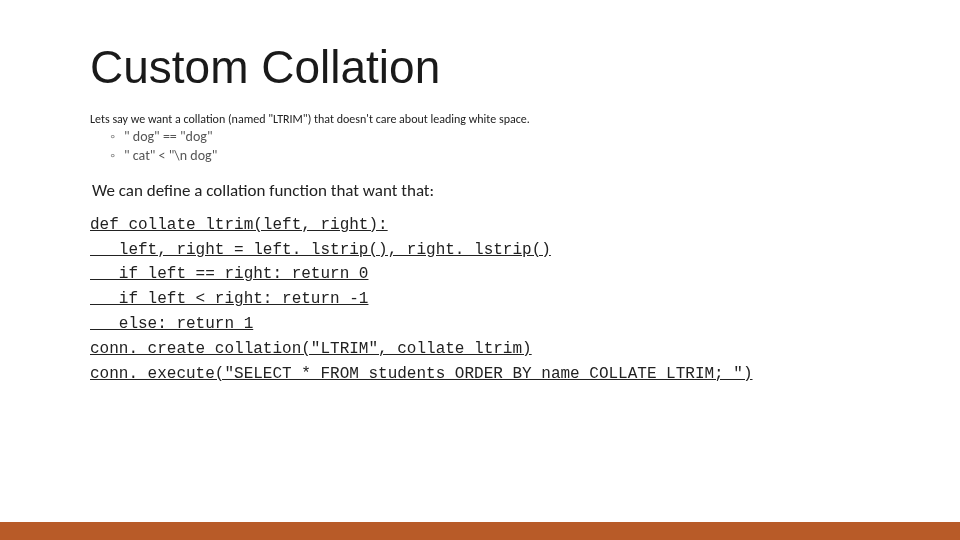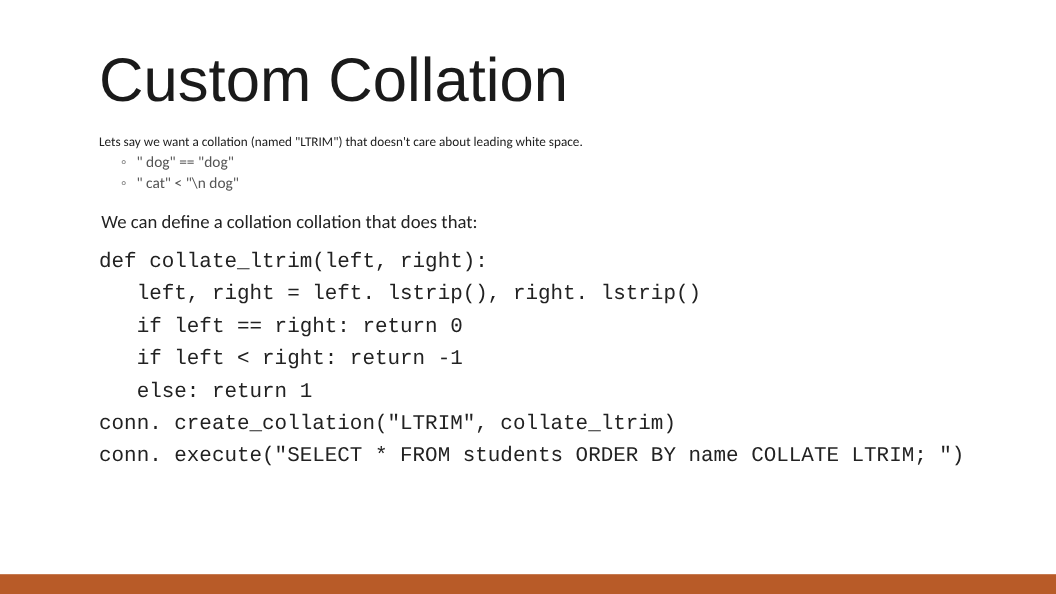--- a/index.html
+++ b/index.html
@@ -15,21 +15,21 @@
   }
   .slide {
     box-sizing: border-box;
     width: 100%;
     height: 100%;
     padding: 40px 90px 0 90px;
     position: relative;
   }
   .title {
     font-family: "Calibri Light", "Segoe UI Light", "Segoe UI", sans-serif;
-    font-size: 56px;
+    font-size: 46px;
     font-weight: 300;
     margin: 0 0 18px 0;
     color: #1a1a1a;
   }
   .intro {
     font-size: 12px;
     margin: 0 0 2px 0;
   }
   .sub-bullets {
     margin: 2px 0 14px 0;
@@ -48,24 +48,25 @@
     position: absolute;
     left: 0;
     color: #888;
   }
   .desc {
     font-size: 17px;
     margin: 0 0 12px 2px;
   }
   .code-block {
     font-family: Consolas, "Courier New", monospace;
-    font-size: 19px;
+    font-size: 16px;
     line-height: 1.55;
     color: #222;
     white-space: pre;
+    text-decoration: underline;
   }
   .accent-bar {
     position: absolute;
     left: 0;
     right: 0;
     bottom: 0;
     height: 18px;
     background: #B85B28;
   }
 </style>
@@ -75,21 +76,21 @@
 <div class="slide">
   <h1 class="title">Custom Collation</h1>
 
   <p class="intro">Lets say we want a collation (named "LTRIM") that doesn't care about leading white space.</p>
 
   <ul class="sub-bullets">
     <li>"   dog" == "dog"</li>
     <li>"   cat" &lt; "\n   dog"</li>
   </ul>
 
-  <p class="desc">We can define a collation collation that does that:</p>
+  <p class="desc">We can define a collation function that want that:</p>
 
   <div class="code-block">def collate_ltrim(left, right):
    left, right = left. lstrip(), right. lstrip()
    if left == right: return 0
    if left &lt; right: return -1
    else: return 1
 conn. create_collation("LTRIM", collate_ltrim)
 conn. execute("SELECT * FROM students ORDER BY name COLLATE LTRIM; ")</div>
 </div>
 

